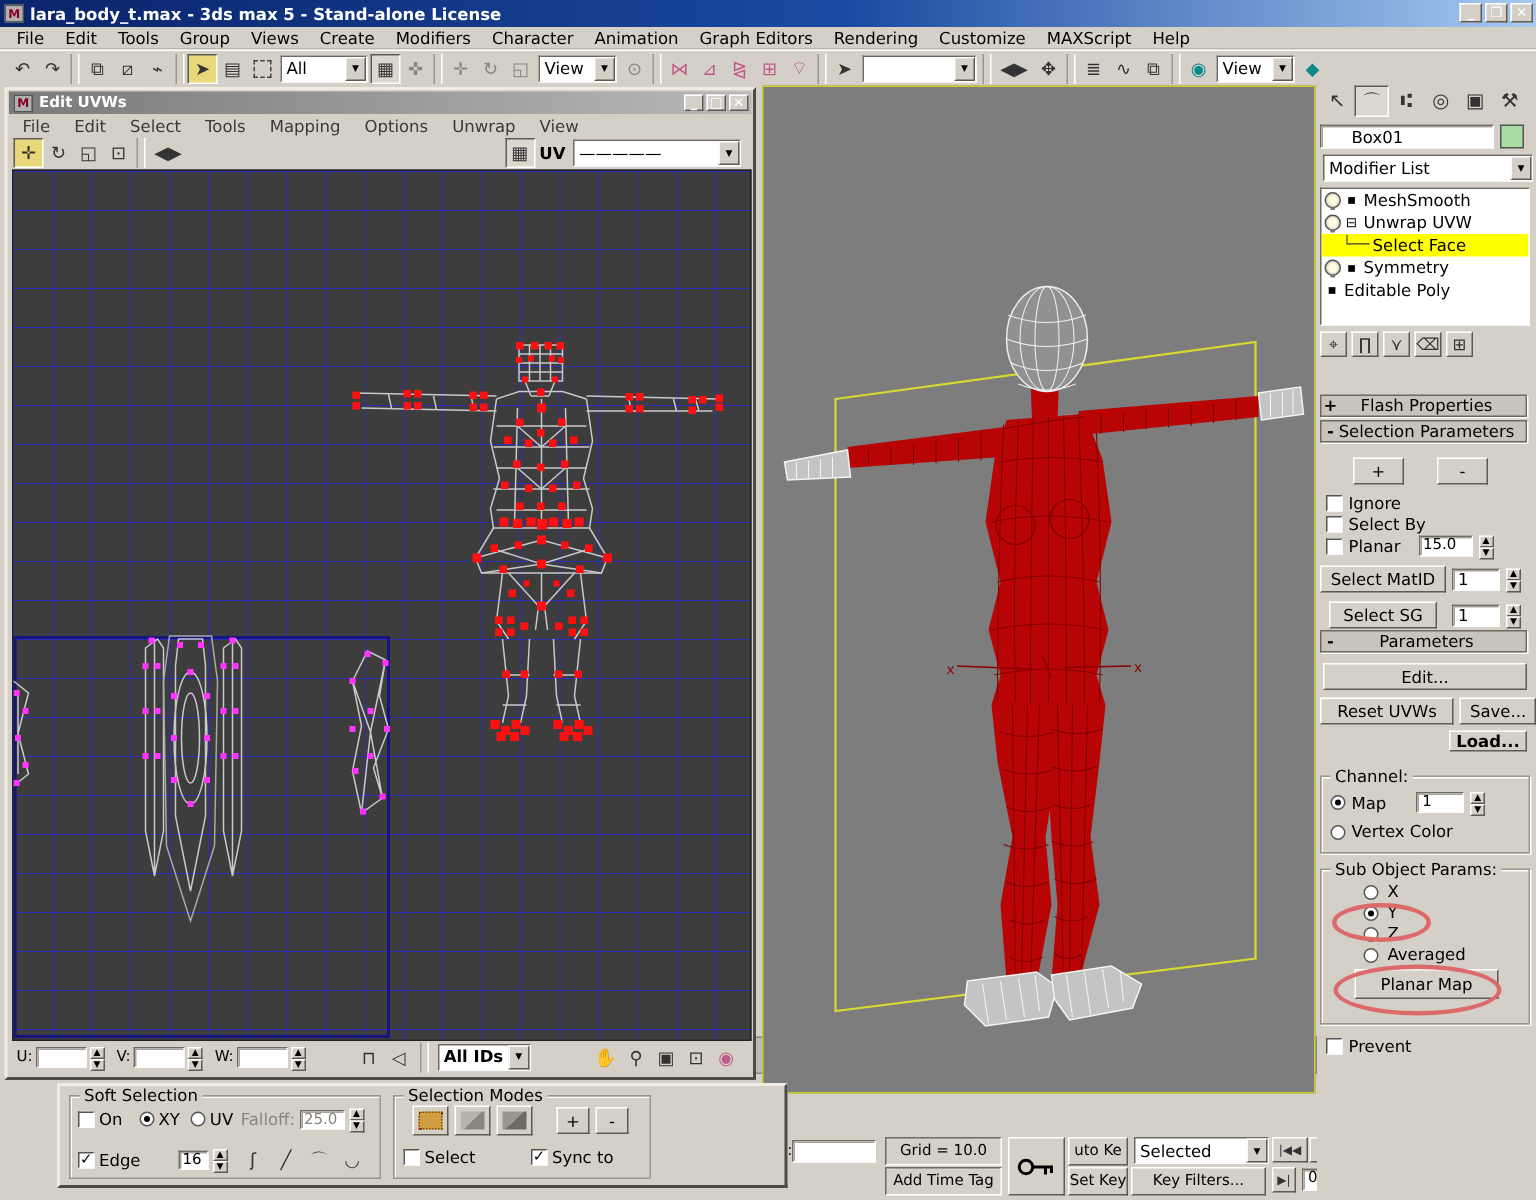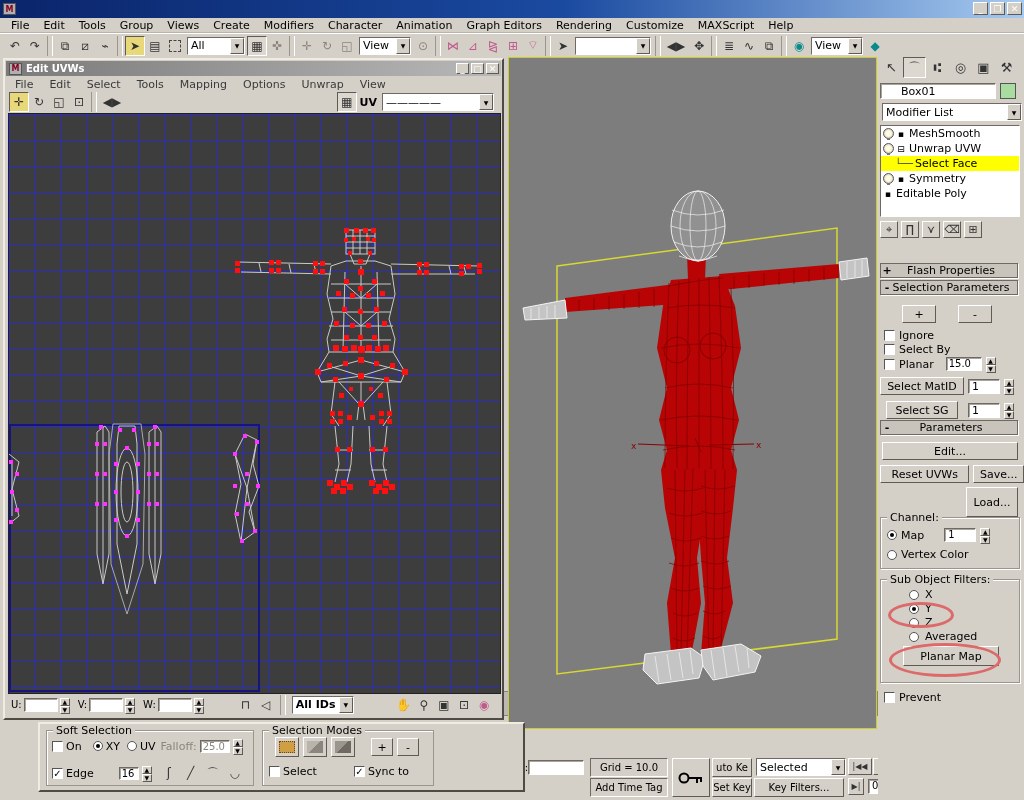--- a/index.html
+++ b/index.html
@@ -110,20 +110,21 @@
   svg{display:block;}
   text{font-family:"DejaVu Sans",sans-serif;}
 </style>
 </head>
 <body>
 
 <div id="screen">
 
   <div id="titlebar">
     <span id="app-icon">M</span>
+    <span>lara_body_t.max - 3ds max 5 - Stand-alone License</span>
     <span class="cap-btns">
       <span class="cap btn">_</span>
       <span class="cap btn">❐</span>
       <span class="cap btn">✕</span>
     </span>
   </div>
 
   <div id="menubar">
     <span>File</span>
     <span>Edit</span>
@@ -608,42 +609,42 @@
       <span class="rtitle">Parameters</span>
     </div>
     <div class="cp-row" style="top:385px;padding-left:4px;">
       <span class="btn" style="width:136px;height:18px;">Edit...</span>
     </div>
     <div class="cp-row" style="top:408px;padding-left:2px;">
       <span class="btn" style="width:92px;height:18px;">Reset UVWs</span>
       <span class="btn" style="width:52px;height:18px;">Save...</span>
     </div>
     <div class="cp-row" style="top:430px;padding-left:88px;">
-      <span class="btn" style="width:52px;height:30px;">Load...</span>
+      <span class="btn" style="width:52px;height:14px;font-weight:bold;">Load...</span>
     </div>
 
     <div class="groupbox" style="left:2px;top:460px;width:140px;height:52px;">
       <span class="grouptitle">Channel:</span>
       <div style="position:absolute;left:6px;top:10px;display:flex;align-items:center;gap:4px;">
         <span class="radio on"></span>
         <span>Map</span>
         <span class="field" style="width:32px;height:14px;margin-left:16px;padding-left:3px;font-size:10px;">1</span>
         <span class="spin">
             <b>▲</b>
             <b>▼</b>
           </span>
       </div>
       <div style="position:absolute;left:6px;top:30px;display:flex;align-items:center;gap:4px;">
         <span class="radio"></span>
         <span>Vertex Color</span>
       </div>
     </div>
 
     <div class="groupbox" style="left:2px;top:500px;width:140px;height:104px;margin-top:22px;">
-      <span class="grouptitle">Sub Object Filters:</span>
+      <span class="grouptitle">Sub Object Params:</span>
       <div style="position:absolute;left:28px;top:8px;display:flex;align-items:center;gap:6px;">
         <span class="radio"></span>
         <span>X</span>
       </div>
       <div style="position:absolute;left:28px;top:22px;display:flex;align-items:center;gap:6px;">
         <span class="radio on"></span>
         <span>Y</span>
       </div>
       <div style="position:absolute;left:28px;top:36px;display:flex;align-items:center;gap:6px;">
         <span class="radio"></span>

